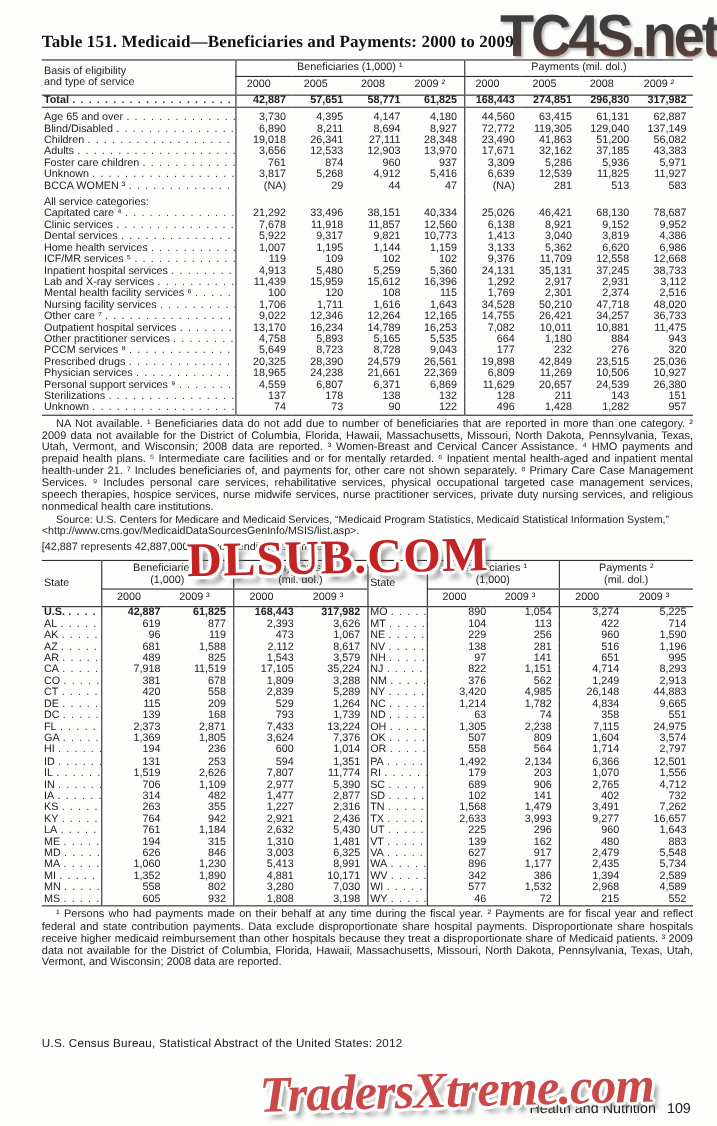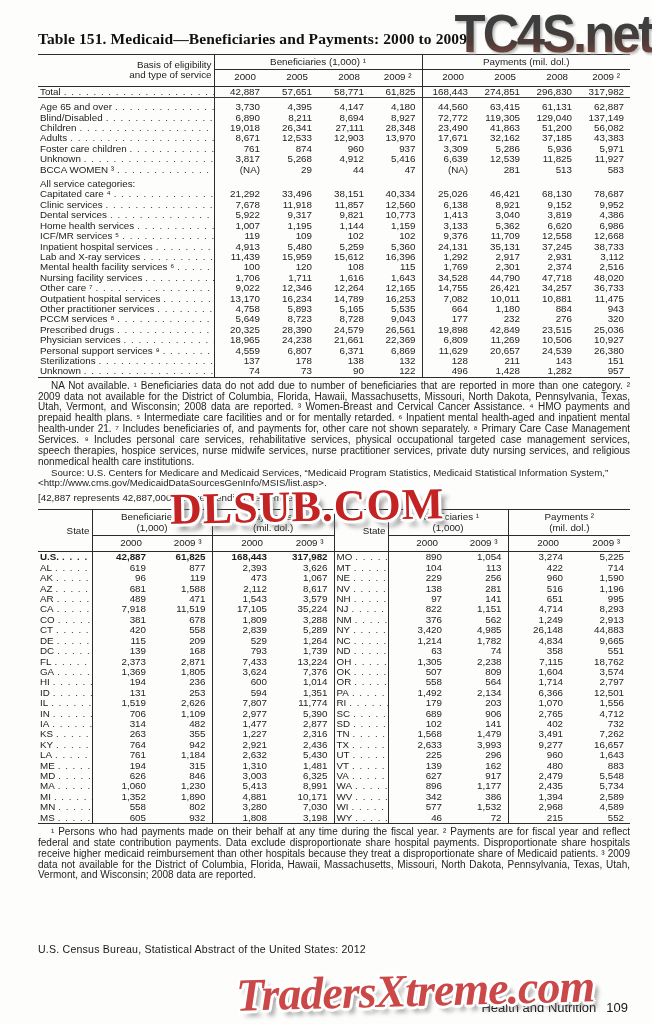--- a/index.html
+++ b/index.html
@@ -4,31 +4,31 @@
 <style>
   *{margin:0;padding:0;box-sizing:border-box}
   html,body{width:652px;height:1024px}
   body{position:relative;background:#fdfdfc;font-family:"Liberation Sans",sans-serif;color:#1c1c1c;overflow:hidden}
   .content{position:absolute;left:38px;top:30px;width:592px}
   .tbl-title{font-family:"Liberation Serif",serif;font-size:15.5px;font-weight:bold;letter-spacing:.1px;color:#111}
   .tbl-sub{font-size:9.8px;margin-top:3px;color:#222}
   table{border-collapse:collapse;width:592px;table-layout:fixed;margin-top:6px;border-top:1.2px solid #2b2b2b;border-bottom:1.6px solid #2b2b2b}
   th,td{font-size:9.8px;line-height:10.4px;font-weight:normal;vertical-align:bottom;padding:0;color:#1c1c1c}
   thead th{vertical-align:middle}
-  .stub{text-align:right;white-space:pre-line;border-bottom:1.5px solid #2b2b2b;padding:3px 2px}
+  .stub{text-align:left;white-space:pre-line;border-bottom:1.5px solid #2b2b2b;padding:3px 2px}
   .grp{text-align:center;border-bottom:1px solid #2b2b2b;padding:2px 0;white-space:pre-line}
-  .yr{text-align:right;padding:2px 10px 3px 0;border-bottom:1.5px solid #2b2b2b}
+  .yr{padding:2px 10px 3px 0;border-bottom:1.5px solid #2b2b2b}
   .bl{border-left:1.1px solid #2b2b2b}
   td.num{text-align:right;padding-right:6px}
   td.lbl,td.st{padding-left:2px}
   .lw{display:flex;align-items:baseline}
   .lt{white-space:nowrap}
   .dots{flex:1;overflow:hidden;white-space:nowrap;margin-left:3px;color:#333;letter-spacing:1px}
   .dots::after{content:". . . . . . . . . . . . . . . . . . . . . . . . . . . . . . . . . . . . . . . . . . . ."}
-  tr.bold td{font-weight:normal}
+  tr.bold td{font-weight:bold}
   tr.rule td{border-bottom:1px solid #3a3a3a}
   tr.gap td{padding-top:4px}
   td.b{font-weight:bold}
   .fnote{font-size:10px;line-height:10.85px;text-align:justify;text-indent:13px;margin-top:3px;color:#1e1e1e}
   .src{font-size:9.7px;line-height:10.85px;text-indent:13px;color:#1e1e1e}
   .t152-title{margin-top:13px}
   .chapter-footer{position:absolute;right:24px;top:1000px;font-size:13px;color:#161616}
   .chapter-footer .num{margin-left:10px}
   .census-line{position:absolute;left:38px;top:943px;font-size:10.6px;letter-spacing:.2px;color:#1a1a1a}
   
@@ -141,21 +141,21 @@
           <td class="num">51,200</td>
           <td class="num">56,082</td>
         </tr>
         <tr>
           <td class="lbl">
             <div class="lw">
               <span class="lt">Adults</span>
               <span class="dots"></span>
             </div>
           </td>
-          <td class="num bl">8,671</td>
+          <td class="num bl">3,656</td>
           <td class="num">12,533</td>
           <td class="num">12,903</td>
           <td class="num">13,970</td>
           <td class="num bl">17,671</td>
           <td class="num">32,162</td>
           <td class="num">37,185</td>
           <td class="num">43,383</td>
         </tr>
         <tr>
           <td class="lbl">
@@ -349,21 +349,21 @@
             <div class="lw">
               <span class="lt">Nursing facility services</span>
               <span class="dots"></span>
             </div>
           </td>
           <td class="num bl">1,706</td>
           <td class="num">1,711</td>
           <td class="num">1,616</td>
           <td class="num">1,643</td>
           <td class="num bl">34,528</td>
-          <td class="num">44,790</td>
+          <td class="num">50,210</td>
           <td class="num">47,718</td>
           <td class="num">48,020</td>
         </tr>
         <tr>
           <td class="lbl">
             <div class="lw">
               <span class="lt">Other care ⁷</span>
               <span class="dots"></span>
             </div>
           </td>
@@ -639,21 +639,21 @@
           <td class="num">1,196</td>
         </tr>
         <tr>
           <td class="st">
             <div class="lw">
               <span class="lt">AR</span>
               <span class="dots"></span>
             </div>
           </td>
           <td class="num bl">489</td>
-          <td class="num">471</td>
+          <td class="num">825</td>
           <td class="num bl">1,543</td>
           <td class="num">3,579</td>
           <td class="st bl">
             <div class="lw">
               <span class="lt">NH</span>
               <span class="dots"></span>
             </div>
           </td>
           <td class="num bl">97</td>
           <td class="num">141</td>
@@ -783,21 +783,21 @@
           <td class="num">13,224</td>
           <td class="st bl">
             <div class="lw">
               <span class="lt">OH</span>
               <span class="dots"></span>
             </div>
           </td>
           <td class="num bl">1,305</td>
           <td class="num">2,238</td>
           <td class="num bl">7,115</td>
-          <td class="num">18,762</td>
+          <td class="num">24,975</td>
         </tr>
         <tr>
           <td class="st">
             <div class="lw">
               <span class="lt">GA</span>
               <span class="dots"></span>
             </div>
           </td>
           <td class="num bl">1,369</td>
           <td class="num">1,805</td>

